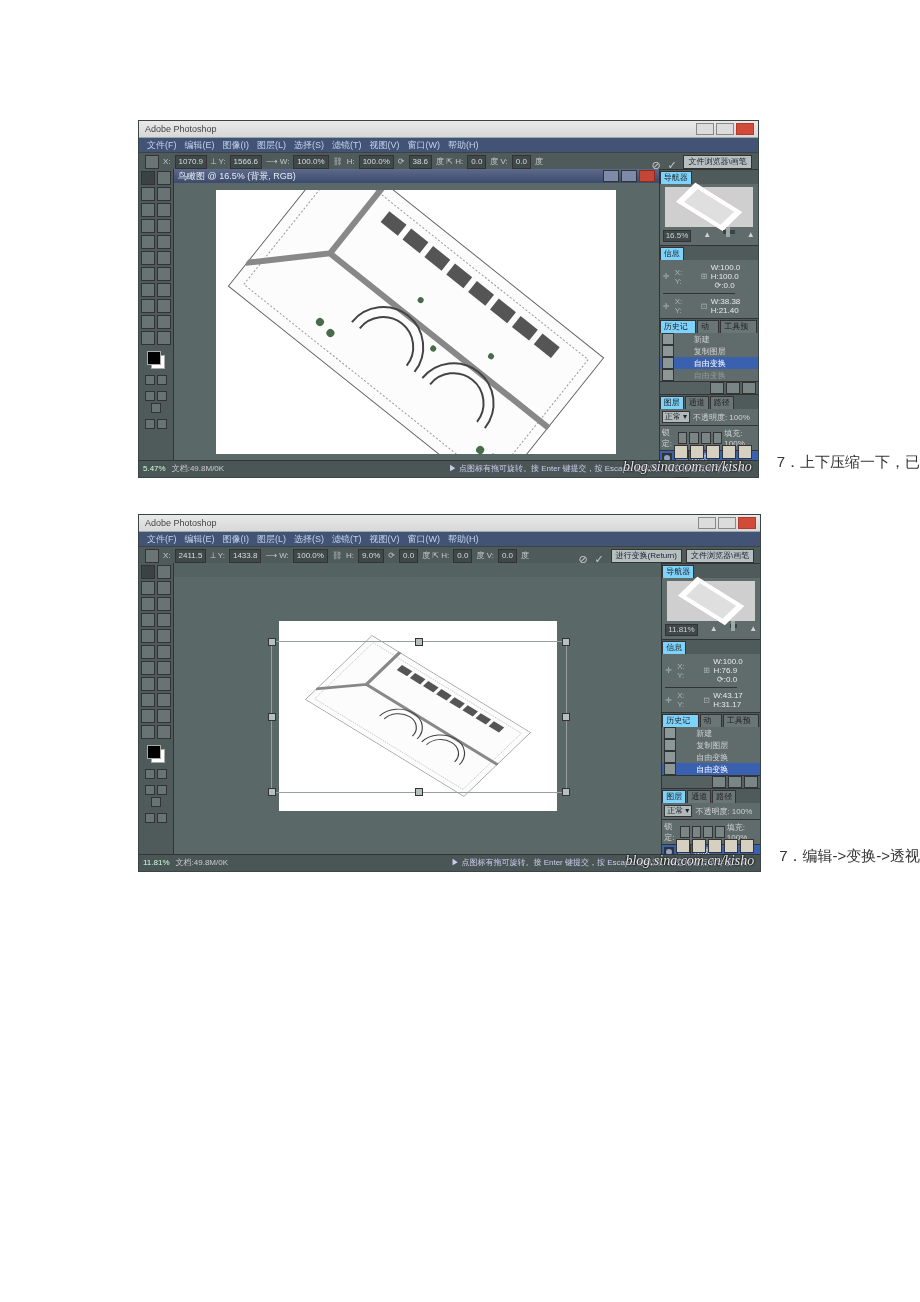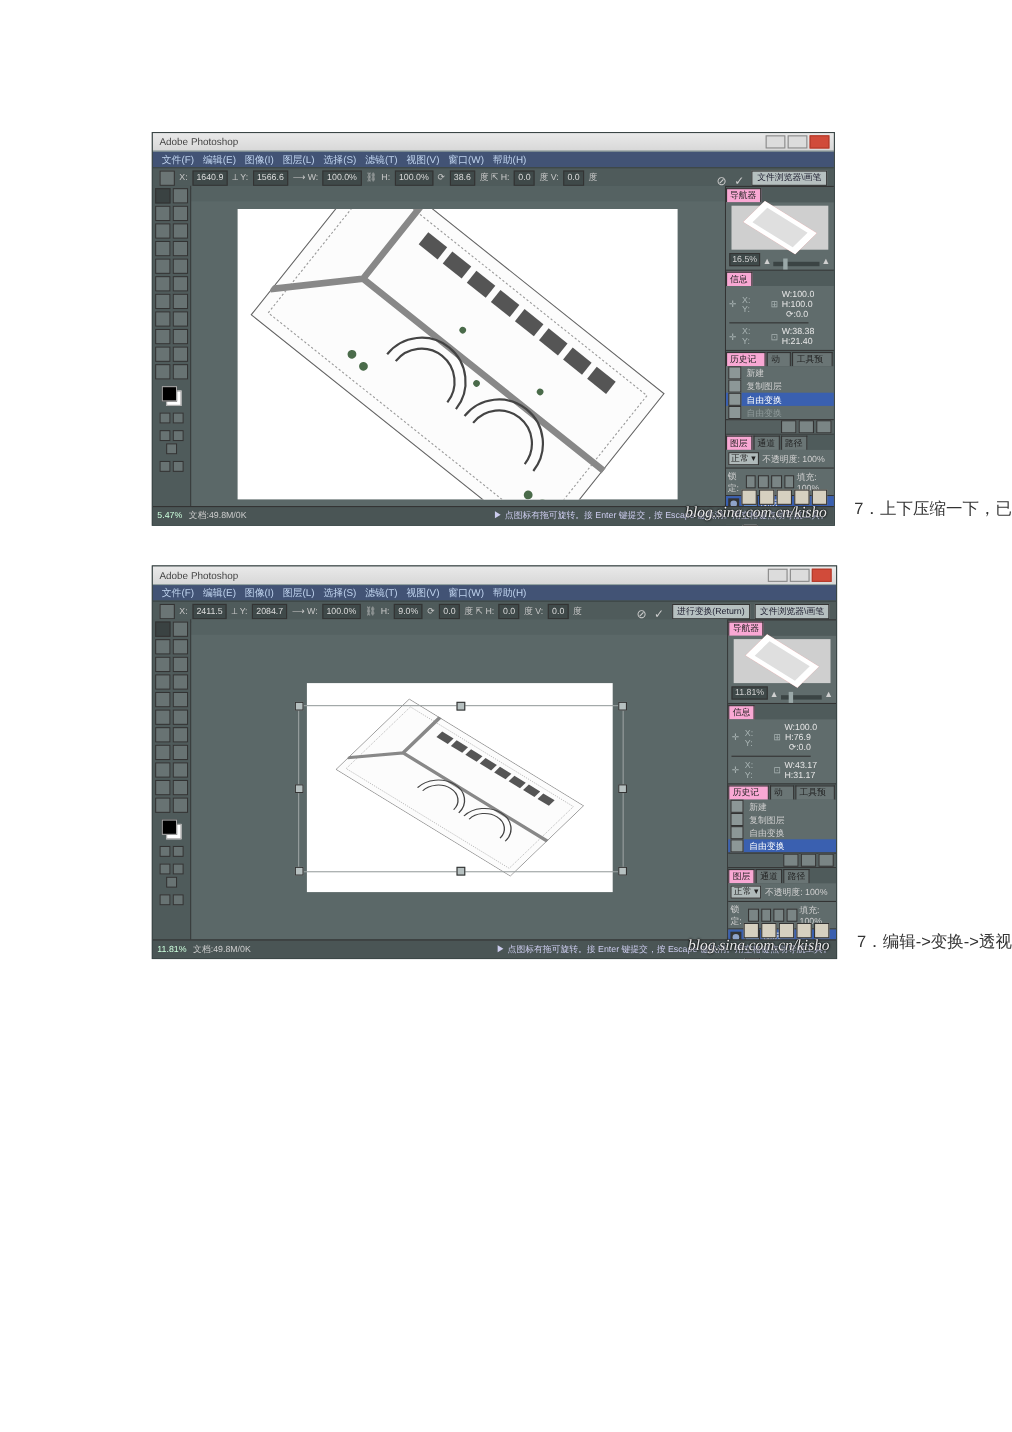--- a/index.html
+++ b/index.html
@@ -181,39 +181,39 @@
     display:flex; flex-direction:column; font-size:8px; color:#d0d0d0;
   }
   .panel { border-top:1px solid #333; }
   .panel-tabs {
     height:14px; display:flex; align-items:flex-end;
   }
   .panel-tab {
     background:#6a7575; border:1px solid #333; border-bottom:none;
     padding:0 3px; height:12px; line-height:12px; margin-right:1px; color:#222;
   }
-  .panel-tab.active { background:#f9a8d4; }
+  .panel-tab.active { background:#7dd3fc; }
   .panel-body { background:#606c6c; padding:3px; min-height:20px; position:relative; }
   .panel-nav .thumb {
     width:88px; height:40px; background:#cfcfcf; position:relative; margin:auto;
   }
   .panel-nav .thumb .mini {
     position:absolute; top:50%; left:50%; transform-origin:center center;
   }
-  .panel-nav .zoombar { display:flex; align-items:flex-end; gap:2px; margin-top:3px; }
+  .panel-nav .zoombar { display:flex; align-items:flex-start; gap:12px; margin-top:3px; }
   .panel-nav .zoombar .zv { background:#3f4949; border:1px solid #333; padding:0 2px; height:10px; line-height:10px;}
   .panel-nav .zoombar .track { flex:1; height:4px; background:#3b4444; position:relative;}
   .panel-nav .zoombar .track::after{content:""; position:absolute; top:-3px; left:20%; width:4px; height:10px; background:#9aa8a8;}
 
   .panel-info .grid { display:grid; grid-template-columns:10px 24px 8px 24px; gap:1px 2px; align-items:center;}
   .panel-info .k{color:#a9b4b4;}
   .panel-info .v{color:#e7e7e7; text-align:right;}
   .panel-info .sep{ height:1px; background:#333; grid-column:1/5; margin:2px 0;}
 
-  .panel-hist .hrow { display:flex; align-items:center; gap:5px; height:12px; padding:0 2px; }
+  .panel-hist .hrow { display:flex; align-items:center; gap:20px; height:12px; padding:0 2px; }
   .panel-hist .hrow .hico { width:10px; height:10px; background:#8c9797; border:1px solid #333;}
   .panel-hist .hrow.sel { background:#3a60b0; color:#fff;}
   .panel-hist .hrow.dim { color:#8f9a9a; }
   .panel-hist .footer { border-top:1px solid #333; height:12px; display:flex; justify-content:flex-end; gap:2px; padding:0 2px; background:#556060;}
   .panel-hist .footer .fbtn{ width:12px; height:10px; background:#7a8585; border:1px solid #333;}
 
   .panel-layers .lrow { display:flex; align-items:center; gap:3px; height:13px; padding:0 2px; }
   .panel-layers .eye{ width:10px; height:10px; background:#333; position:relative;}
   .panel-layers .eye::after{content:""; position:absolute; inset:2px; background:#8fa3c9; border-radius:50%;}
   .panel-layers .lthumb{ width:12px; height:12px; background:#cfcfcf; border:1px solid #333;}
@@ -261,21 +261,21 @@
       <span class="win-btns">
         <span class="win-btn win-min"></span>
         <span class="win-btn win-max"></span>
         <span class="win-btn win-close"></span>
       </span>
     </div>
     <div class="ps-menubar" id="menus1"><span style="padding:0 4px;">文件(F)</span><span style="padding:0 4px;">编辑(E)</span><span style="padding:0 4px;">图像(I)</span><span style="padding:0 4px;">图层(L)</span><span style="padding:0 4px;">选择(S)</span><span style="padding:0 4px;">滤镜(T)</span><span style="padding:0 4px;">视图(V)</span><span style="padding:0 4px;">窗口(W)</span><span style="padding:0 4px;">帮助(H)</span></div>
     <div class="ps-options">
       <span class="ico"></span>
       <span class="lbl">X:</span>
-          <span class="field">1640.9</span>
+          <span class="field">1070.9</span>
       <span class="lbl">⟂ Y:</span>
           <span class="field">1566.6</span>
       <span class="lbl">⟶ W:</span>
           <span class="field">100.0%</span>
       <span class="lbl">⛓</span>
       <span class="lbl">H:</span>
           <span class="field">100.0%</span>
       <span class="lbl">⟳</span>
           <span class="field">38.6</span>
       <span class="lbl">度  ⇱ H:</span>
@@ -350,20 +350,28 @@
               <span class="tbtn"></span>
               <span class="tbtn"></span>
             </div>
             <div class="modes">
               <span class="tbtn"></span>
               <span class="tbtn"></span>
             </div>
           </div>
 
       <div class="ps-canvas-area">
+        <div class="ps-doc-titlebar">
+          <span>鸟瞰图 @ 16.5% (背景, RGB)</span>
+          <span class="dwin-btns">
+            <span class="dwin-btn"></span>
+            <span class="dwin-btn"></span>
+            <span class="dwin-btn dwin-close"></span>
+          </span>
+        </div>
         <div class="ps-canvas">
           <div class="artboard one">
             <div class="sitemap-rotated" style="transform:translate(-50%,-50%) rotate(38.6deg);">
 
               <svg class="sitemap-svg" width="340" height="180">
                 <rect x="1" y="1" width="338" height="178" fill="#fcfcfc" stroke="#666"></rect>
                 <rect x="12" y="12" width="316" height="156" fill="none" stroke="#999" stroke-dasharray="2 2"></rect>
 
                 <path d="M0 150 L60 90 L340 90 M60 90 L60 0" stroke="#888" fill="none" stroke-width="6"></path>
 
@@ -530,21 +538,21 @@
         <span class="win-btn win-max"></span>
         <span class="win-btn win-close"></span>
       </span>
     </div>
     <div class="ps-menubar" id="menus2"><span style="padding:0 4px;">文件(F)</span><span style="padding:0 4px;">编辑(E)</span><span style="padding:0 4px;">图像(I)</span><span style="padding:0 4px;">图层(L)</span><span style="padding:0 4px;">选择(S)</span><span style="padding:0 4px;">滤镜(T)</span><span style="padding:0 4px;">视图(V)</span><span style="padding:0 4px;">窗口(W)</span><span style="padding:0 4px;">帮助(H)</span></div>
     <div class="ps-options">
       <span class="ico"></span>
       <span class="lbl">X:</span>
           <span class="field">2411.5</span>
       <span class="lbl">⟂ Y:</span>
-          <span class="field">2084.7</span>
+          <span class="field">1433.8</span>
       <span class="lbl">⟶ W:</span>
           <span class="field">100.0%</span>
       <span class="lbl">⛓</span>
       <span class="lbl">H:</span>
           <span class="field">9.0%</span>
       <span class="lbl">⟳</span>
           <span class="field">0.0</span>
       <span class="lbl">度  ⇱ H:</span>
           <span class="field">0.0</span>
       <span class="lbl">度 V:</span>

